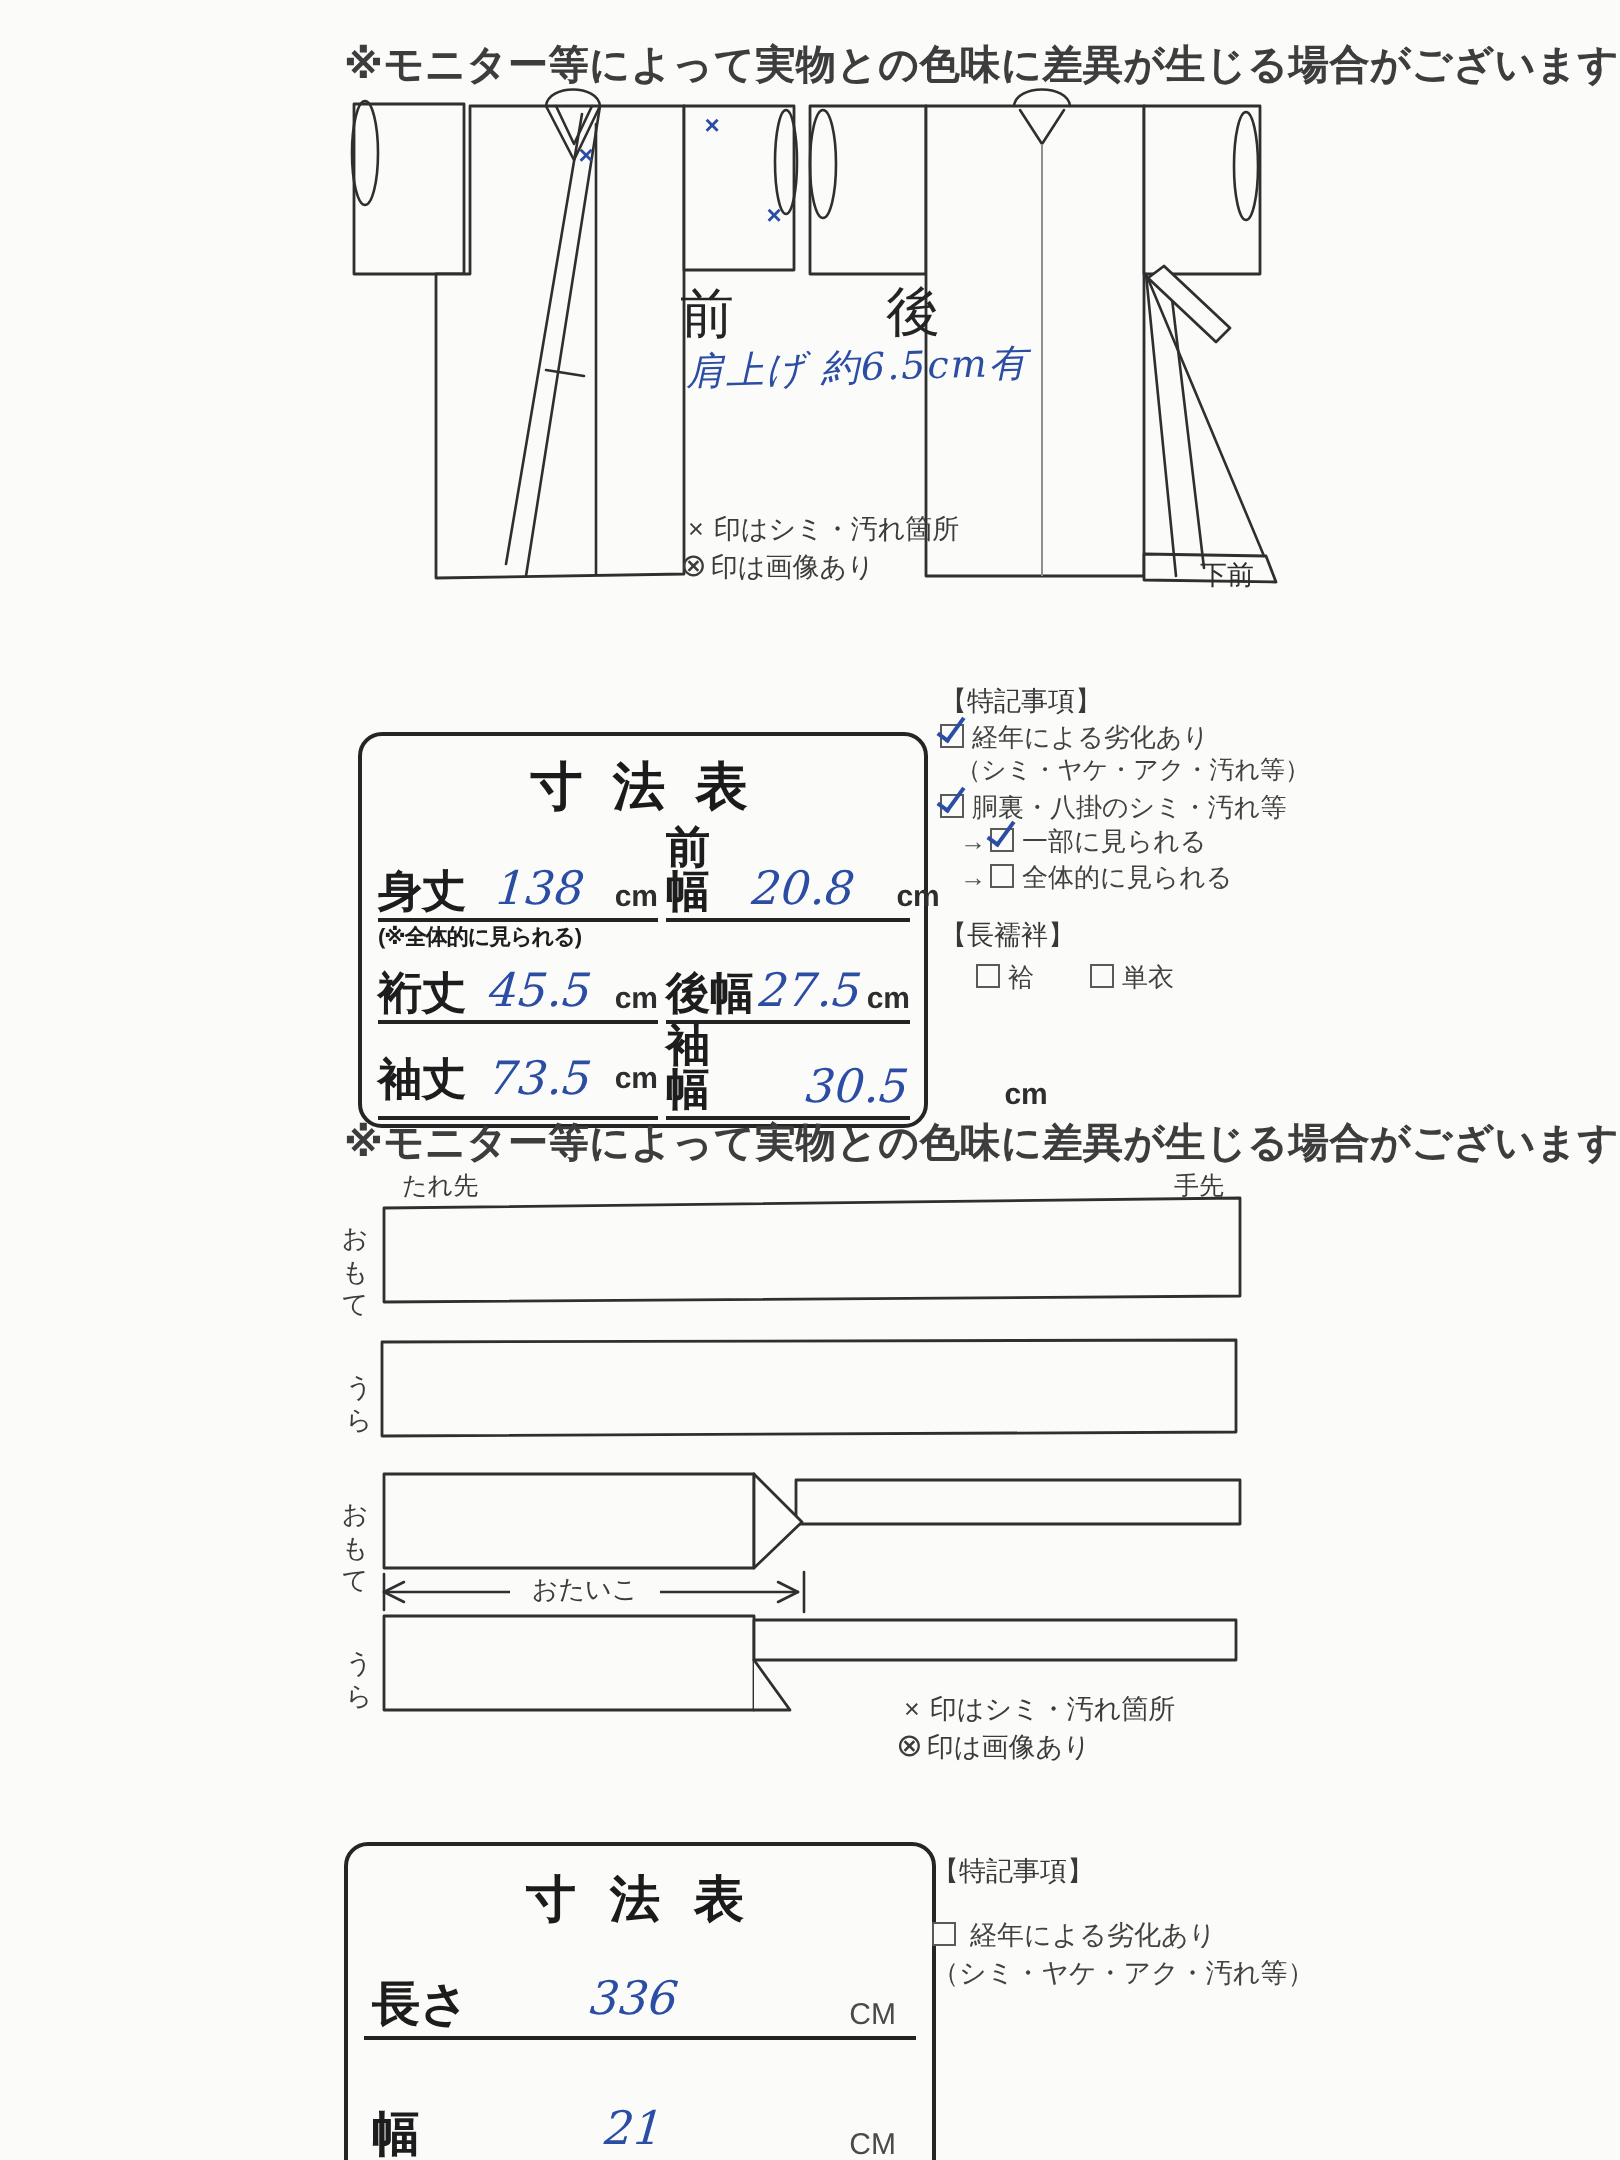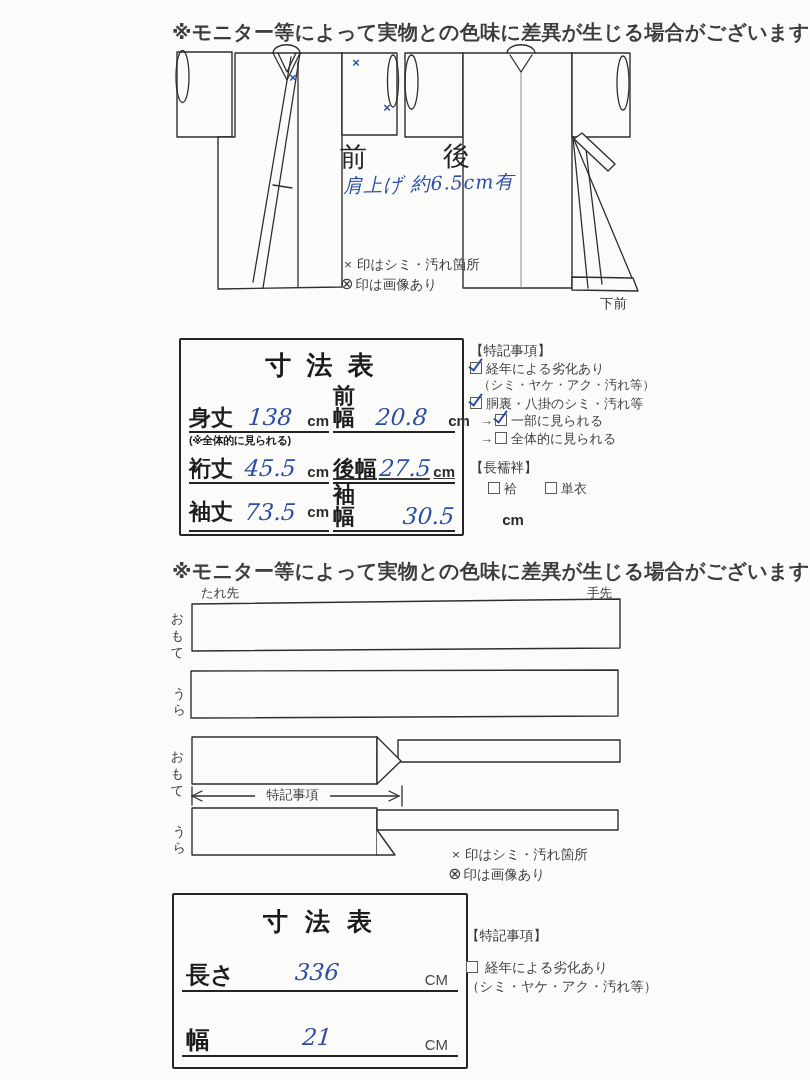--- a/index.html
+++ b/index.html
@@ -13,21 +13,21 @@
   .big-label{font-size:27px;color:#242424;letter-spacing:1px;}
   .hand{font-family:"DejaVu Serif",serif;font-style:italic;color:#2c4da4;}
   .hw-note{font-size:19px;transform:rotate(-1.5deg);letter-spacing:1px;}
   .legend{font-size:13.5px;color:#3c3c3c;line-height:19px;}
   .legend .mark{display:inline-block;margin-right:5px;}
   .legend .otimes{font-size:16px;margin-right:2px;}
   .slab{font-size:12.5px;color:#3c3c3c;}
   .vlab{writing-mode:vertical-rl;font-size:13px;color:#3c3c3c;letter-spacing:2px;line-height:14px;}
   .shitamae{font-size:13.5px;color:#2e2e2e;}
 
-  .mtable{position:absolute;border:2.5px solid #252525;border-radius:2px;}
+  .mtable{position:absolute;border:2.5px solid #252525;border-radius:12px;margin-top:28px;}
   .ttl{position:absolute;left:0;width:100%;text-align:center;font-weight:bold;color:#1b1b1b;}
   .t1 .ttl{top:8px;font-size:26px;letter-spacing:4px;}
   .trow{position:absolute;display:flex;align-items:flex-end;border-bottom:2.2px solid #232323;padding-bottom:2px;}
   .trow .lbl{font-weight:bold;font-size:22px;color:#1d1d1d;line-height:1;}
   .trow .val{flex:1;text-align:center;font-size:23px;line-height:1;display:inline-block;transform:skewX(-5deg);}
   .trow .unit{font-weight:bold;font-size:15px;color:#2e2e2e;line-height:1.05;}
   .note-s{font-size:11px;font-weight:bold;color:#1d1d1d;letter-spacing:-0.5px;}
 
   .t2 .ttl{top:10px;font-size:25px;letter-spacing:5px;}
   .t2row{position:absolute;border-bottom:2.2px solid #232323;}
@@ -103,21 +103,21 @@
 
   <div class="abs legend" style="left:344px;top:255px;">
     <div class="nline">
       <span class="mark">×</span><span>印はシミ・汚れ箇所</span>
     </div>
     <div class="nline" style="margin-left:-4px;">
       <span class="mark otimes">⊗</span><span>印は画像あり</span>
     </div>
   </div>
 
-  <div class="abs shitamae" style="left:600px;top:295px;">下前</div>
+  <div class="abs shitamae" style="left:600px;top:279px;">下前</div>
 
   <div class="mtable t1" style="left:179px;top:338px;width:281px;height:194px;">
     <div class="ttl">寸 法 表</div>
 
     <div class="trow" style="left:8px;top:57px;width:140px;height:32px;">
       <span class="lbl">身丈</span>
       <span class="val hand">138</span>
       <span class="unit">cm</span>
     </div>
     <div class="trow" style="left:152px;top:57px;width:122px;height:32px;gap:21px;">
@@ -125,21 +125,21 @@
       <span class="val hand">20.8</span>
       <span class="unit">cm</span>
     </div>
     <div class="abs note-s" style="left:8px;top:93px;">(※全体的に見られる)</div>
 
     <div class="trow" style="left:8px;top:108px;width:140px;height:32px;">
       <span class="lbl">裄丈</span>
       <span class="val hand">45.5</span>
       <span class="unit">cm</span>
     </div>
-    <div class="trow" style="left:152px;top:108px;width:122px;height:32px;text-decoration:underline;">
+    <div class="trow" style="left:152px;top:108px;width:122px;height:32px;">
       <span class="lbl">後幅</span>
       <span class="val hand">27.5</span>
       <span class="unit">cm</span>
     </div>
 
     <div class="trow" style="left:8px;top:156px;width:140px;height:32px;align-items:center;">
       <span class="lbl">袖丈</span>
       <span class="val hand">73.5</span>
       <span class="unit">cm</span>
     </div>
@@ -199,21 +199,21 @@
       <path class="ink-l" d="M27,207 L27,225"></path>
       <path class="ink-l" d="M237,206 L237,226"></path>
     </g>
     <g>
       <rect class="ink" x="27" y="228" width="185" height="47"></rect>
       <rect class="ink" x="212" y="230" width="241" height="20"></rect>
       <path class="ink" d="M212,250 L230,275 L212,275"></path>
     </g>
   </svg>
 
-  <div class="abs otaiko-lab" style="left:255px;top:786px;width:75px;">特記事項</div>
+  <div class="abs otaiko-lab" style="left:255px;top:786px;width:75px;">おたいこ</div>
 
   <div class="abs legend" style="left:452px;top:845px;">
     <div class="nline">
       <span class="mark">×</span><span>印はシミ・汚れ箇所</span>
     </div>
     <div class="nline" style="margin-left:-4px;">
       <span class="mark otimes">⊗</span><span>印は画像あり</span>
     </div>
   </div>
 

